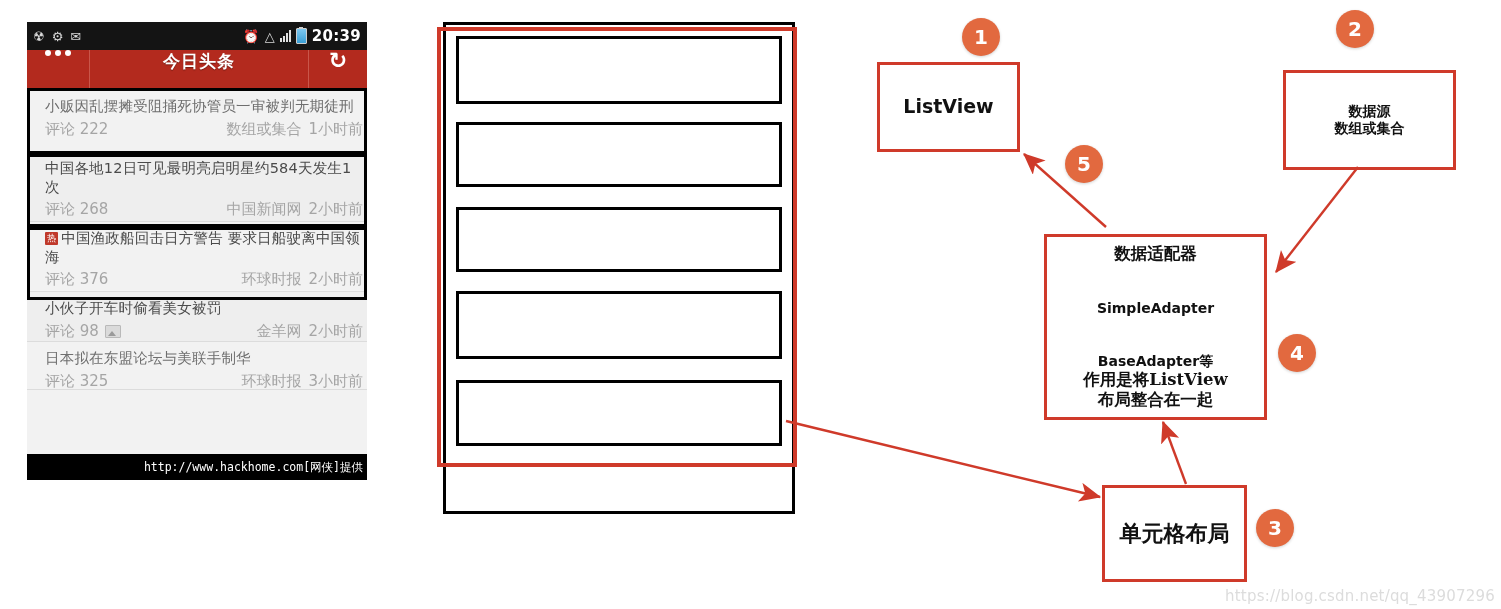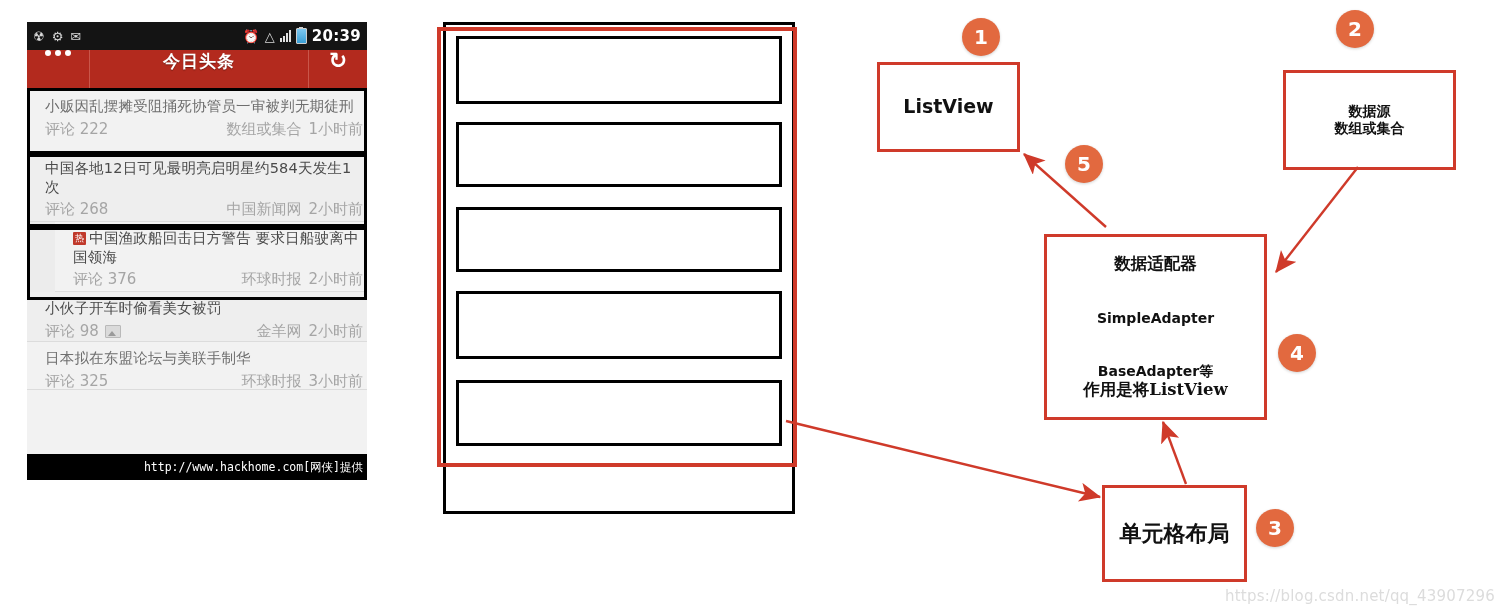--- a/index.html
+++ b/index.html
@@ -383,21 +383,21 @@
       <div class="news-title dark">中国各地12日可见最明亮启明星约584天发生1次</div>
       <div class="news-meta">
         <span>评论 268</span>
         <span class="right">
           <span>中国新闻网</span>
           <span>2小时前</span>
         </span>
       </div>
     </div>
 
-    <div class="news-item alt" style="height:70px;margin-left:28px;">
+    <div class="news-item alt" style="height:70px;">
       <div class="news-title dark"><span class="hot-tag">热</span><span>中国渔政船回击日方警告 要求日船驶离中国领海</span></div>
       <div class="news-meta">
         <span>评论 376</span>
         <span class="right">
           <span>环球时报</span>
           <span>2小时前</span>
         </span>
       </div>
     </div>
 
@@ -457,20 +457,21 @@
     <span class="line">数组或集合</span>
   </div>
 </div>
 
 <div class="dbox" id="box-adapter">
   <div class="txt">
     <span class="line cn">数据适配器</span>
     <span class="line en">SimpleAdapter</span>
     <span class="line en">BaseAdapter等</span>
     <span class="line mix">作用是将ListView</span>
+    <span class="line cn">布局整合在一起</span>
   </div>
 </div>
 
 <div class="dbox" id="box-cell">
   <div class="txt">
     <span class="line">单元格布局</span>
   </div>
 </div>
 
 <div class="badge" id="badge-1">1</div>

